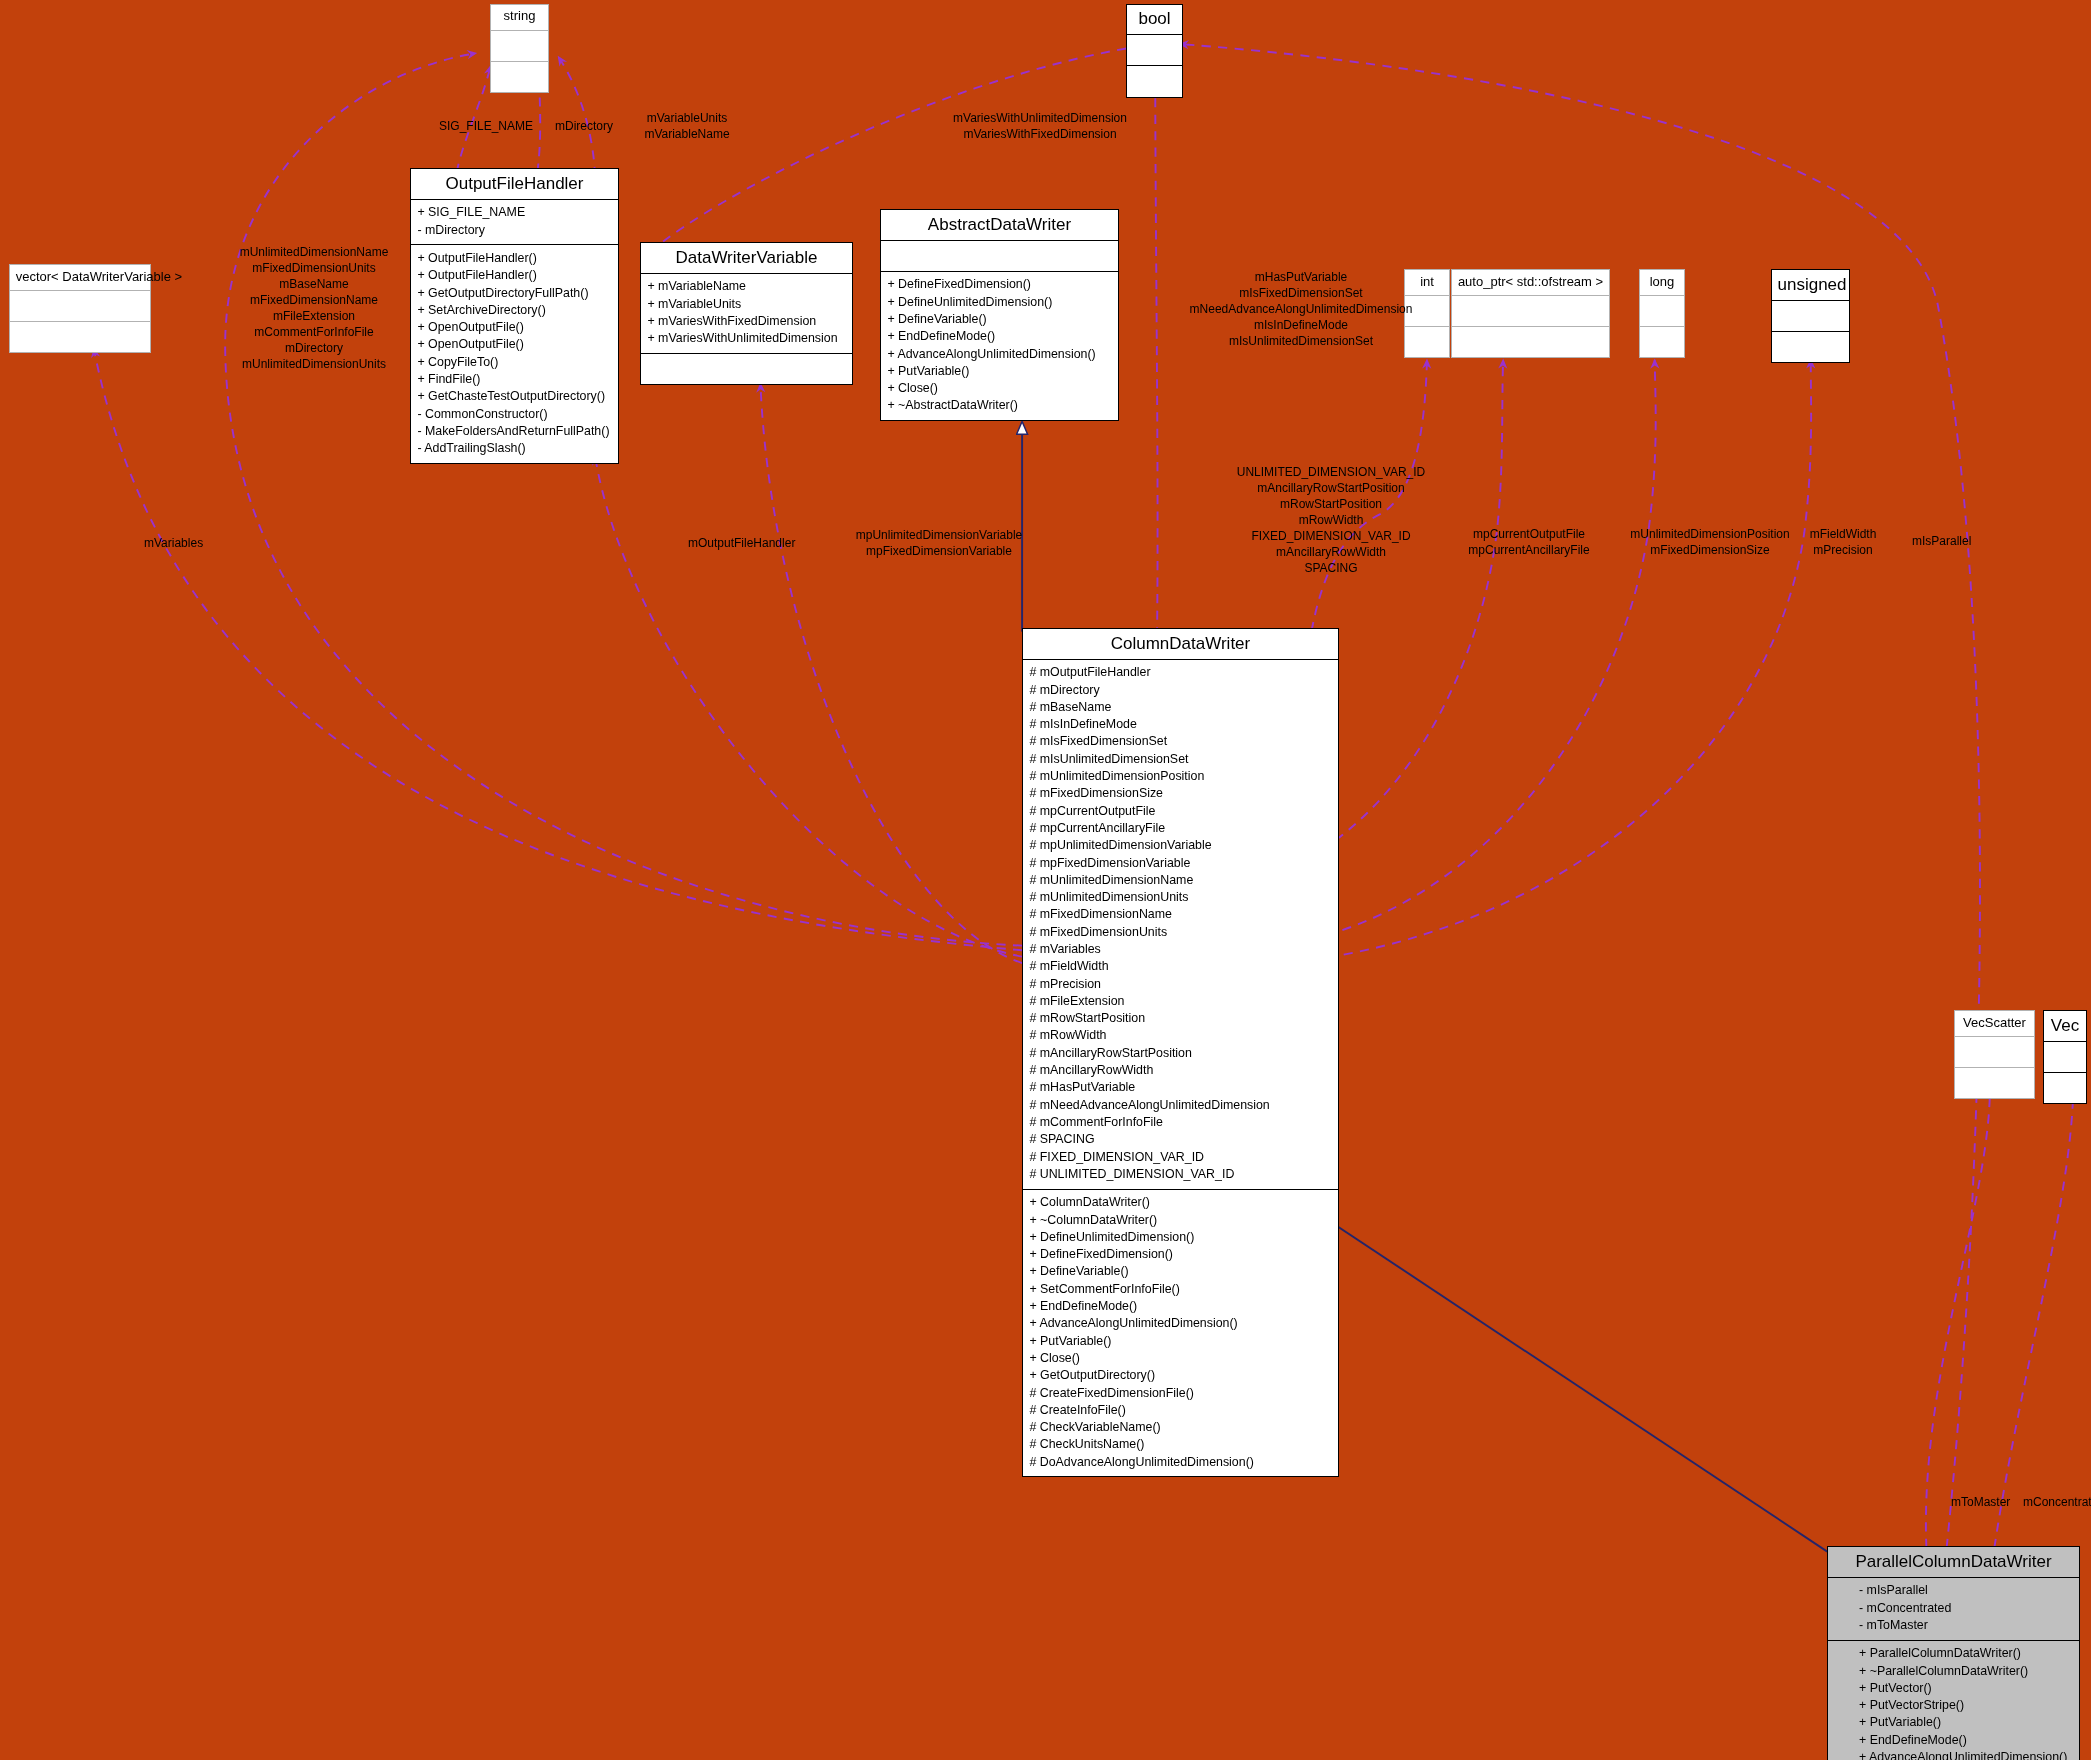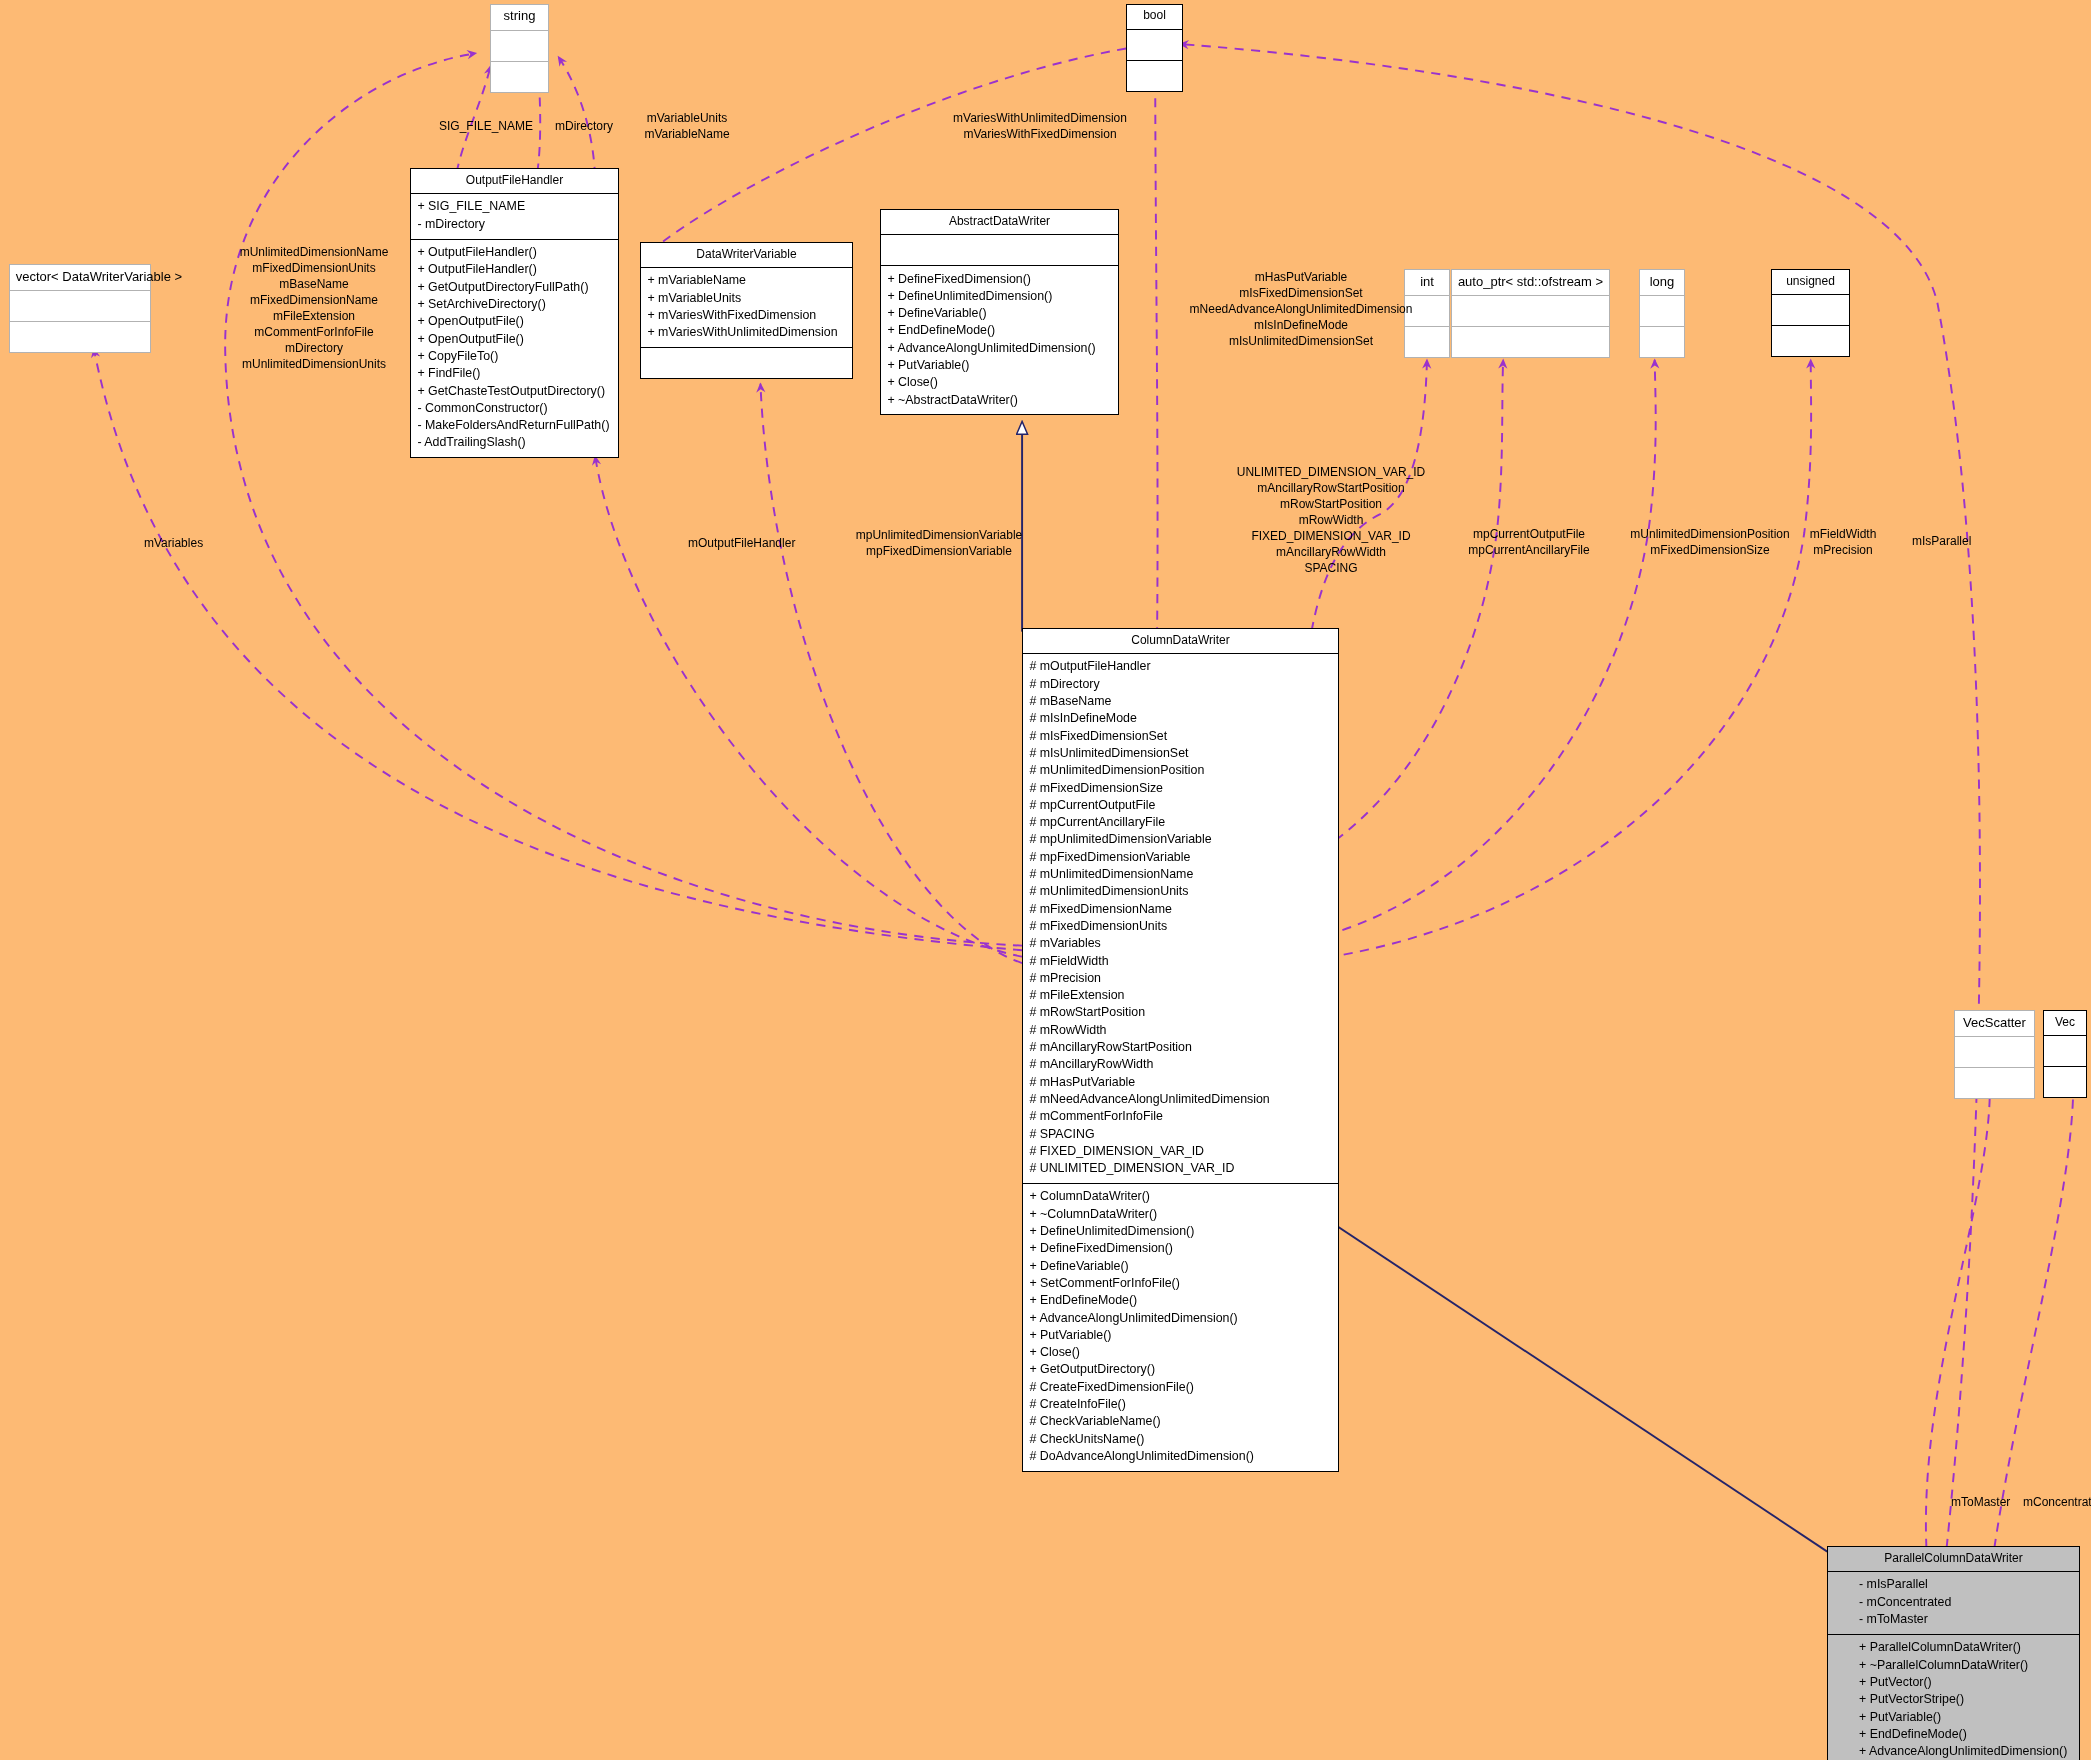--- a/index.html
+++ b/index.html
@@ -1,21 +1,21 @@
 <!DOCTYPE html>
 <html style="font-size:14.7px"><head>
 <meta charset="utf-8">
 <style>
   html,body{margin:0;padding:0;background:#ffffff;}
   body{font-family:"Liberation Sans","DejaVu Sans",sans-serif;color:#000;}
-  #canvas{position:relative;width:2091px;height:1760px;overflow:hidden;background:#fdba74;}
+  #canvas{position:relative;width:2091px;height:1760px;overflow:hidden;background:#c2410c;}
 
   
   .uml{position:absolute;box-sizing:border-box;background:#ffffff;}
-  .uml .title{text-align:center;padding:4.6px 5.5px 5.5px 5.5px;font-size:12px;line-height:1.15;white-space:nowrap;}
+  .uml .title{text-align:center;padding:4.6px 5.5px 5.5px 5.5px;font-size:17px;line-height:1.15;white-space:nowrap;}
   .uml .cmp{padding:4.6px 6.4px 5.5px 6.4px;}
   .uml .cmp div{font-size:12.4px;line-height:17.3px;white-space:nowrap;}
   .uml .empty{height:20px;}
 
   
   .uml.dark{border:1.5px solid #000;}
   .uml.dark .title{border-bottom:1.5px solid #000;}
   .uml.dark .cmp{border-bottom:1.5px solid #000;}
   .uml.dark .cmp.last{border-bottom:none;}
 

